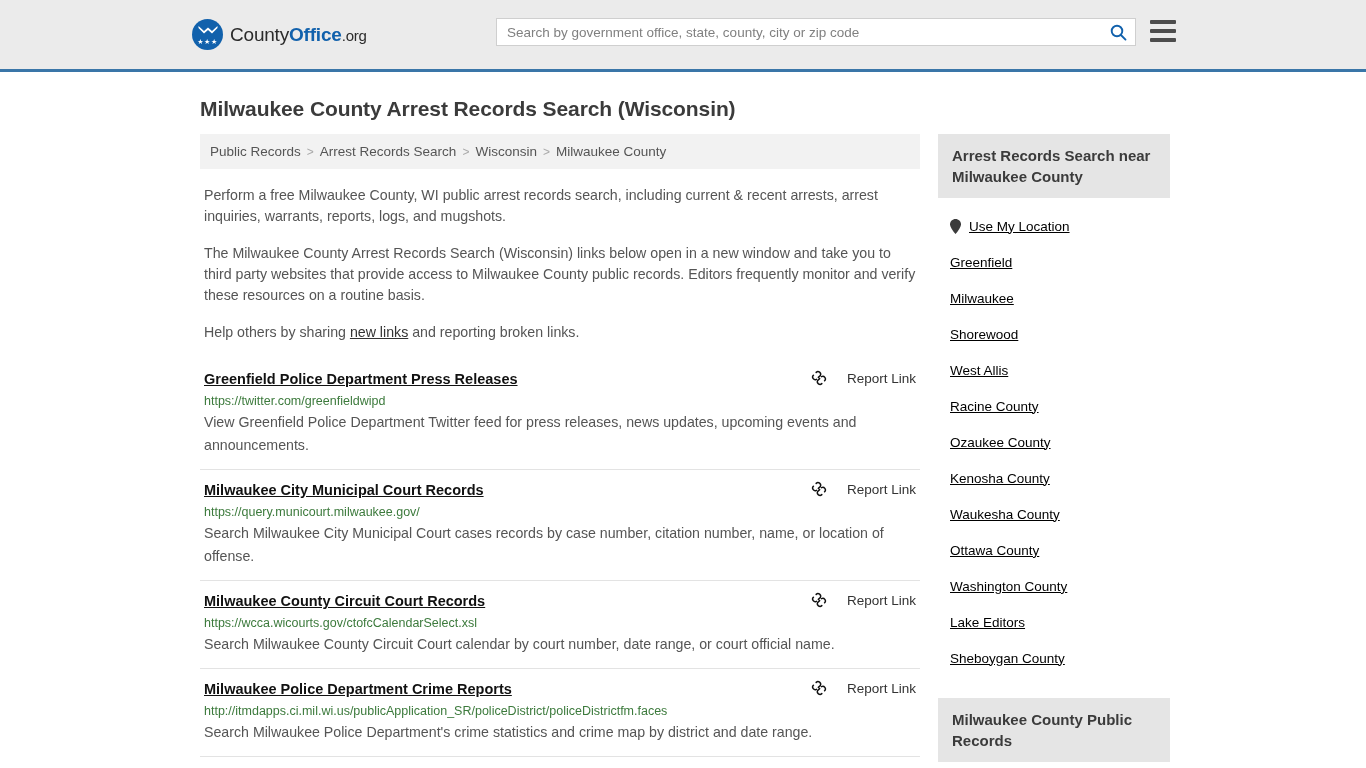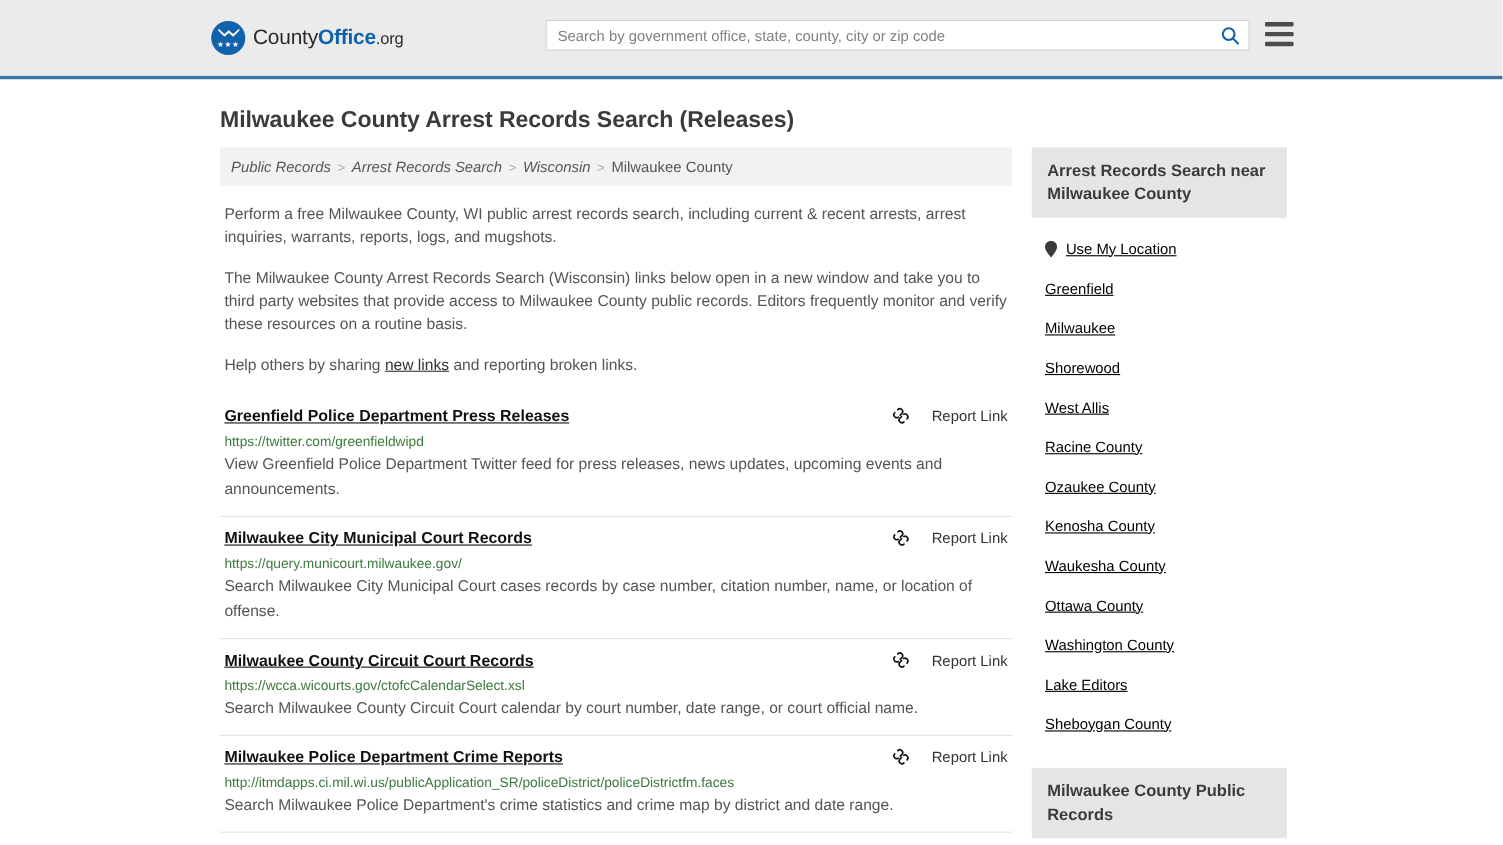--- a/index.html
+++ b/index.html
@@ -129,21 +129,20 @@
     display: flex;
     align-items: center;
     padding: 0 10px;
     font-size: 13.5px;
     gap: 6px;
   }
   .breadcrumb a {
     color: #555555;
     text-decoration: none;
     cursor: pointer;
-    font-style: italic;
   }
   .breadcrumb .sep { color: #a9a9a9; font-size: 12px; }
   .breadcrumb .current { color: #555555; }
 
   
   .intro p {
     margin: 16px 0 0 4px;
     font-size: 14.2px;
     line-height: 21px;
     color: #555555;
@@ -262,21 +261,21 @@
 
   <div class="hamburger">
     <span></span>
     <span></span>
     <span></span>
   </div>
 </div>
 
 <div class="page">
 
-  <h1 class="page-title">Milwaukee County Arrest Records Search (Releases)</h1>
+  <h1 class="page-title">Milwaukee County Arrest Records Search (Wisconsin)</h1>
 
   <div class="content-row">
 
     <div class="main-col">
 
       <div class="breadcrumb">
         <a>Public Records</a>
         <span class="sep">&gt;</span>
         <a>Arrest Records Search</a>
         <span class="sep">&gt;</span>

